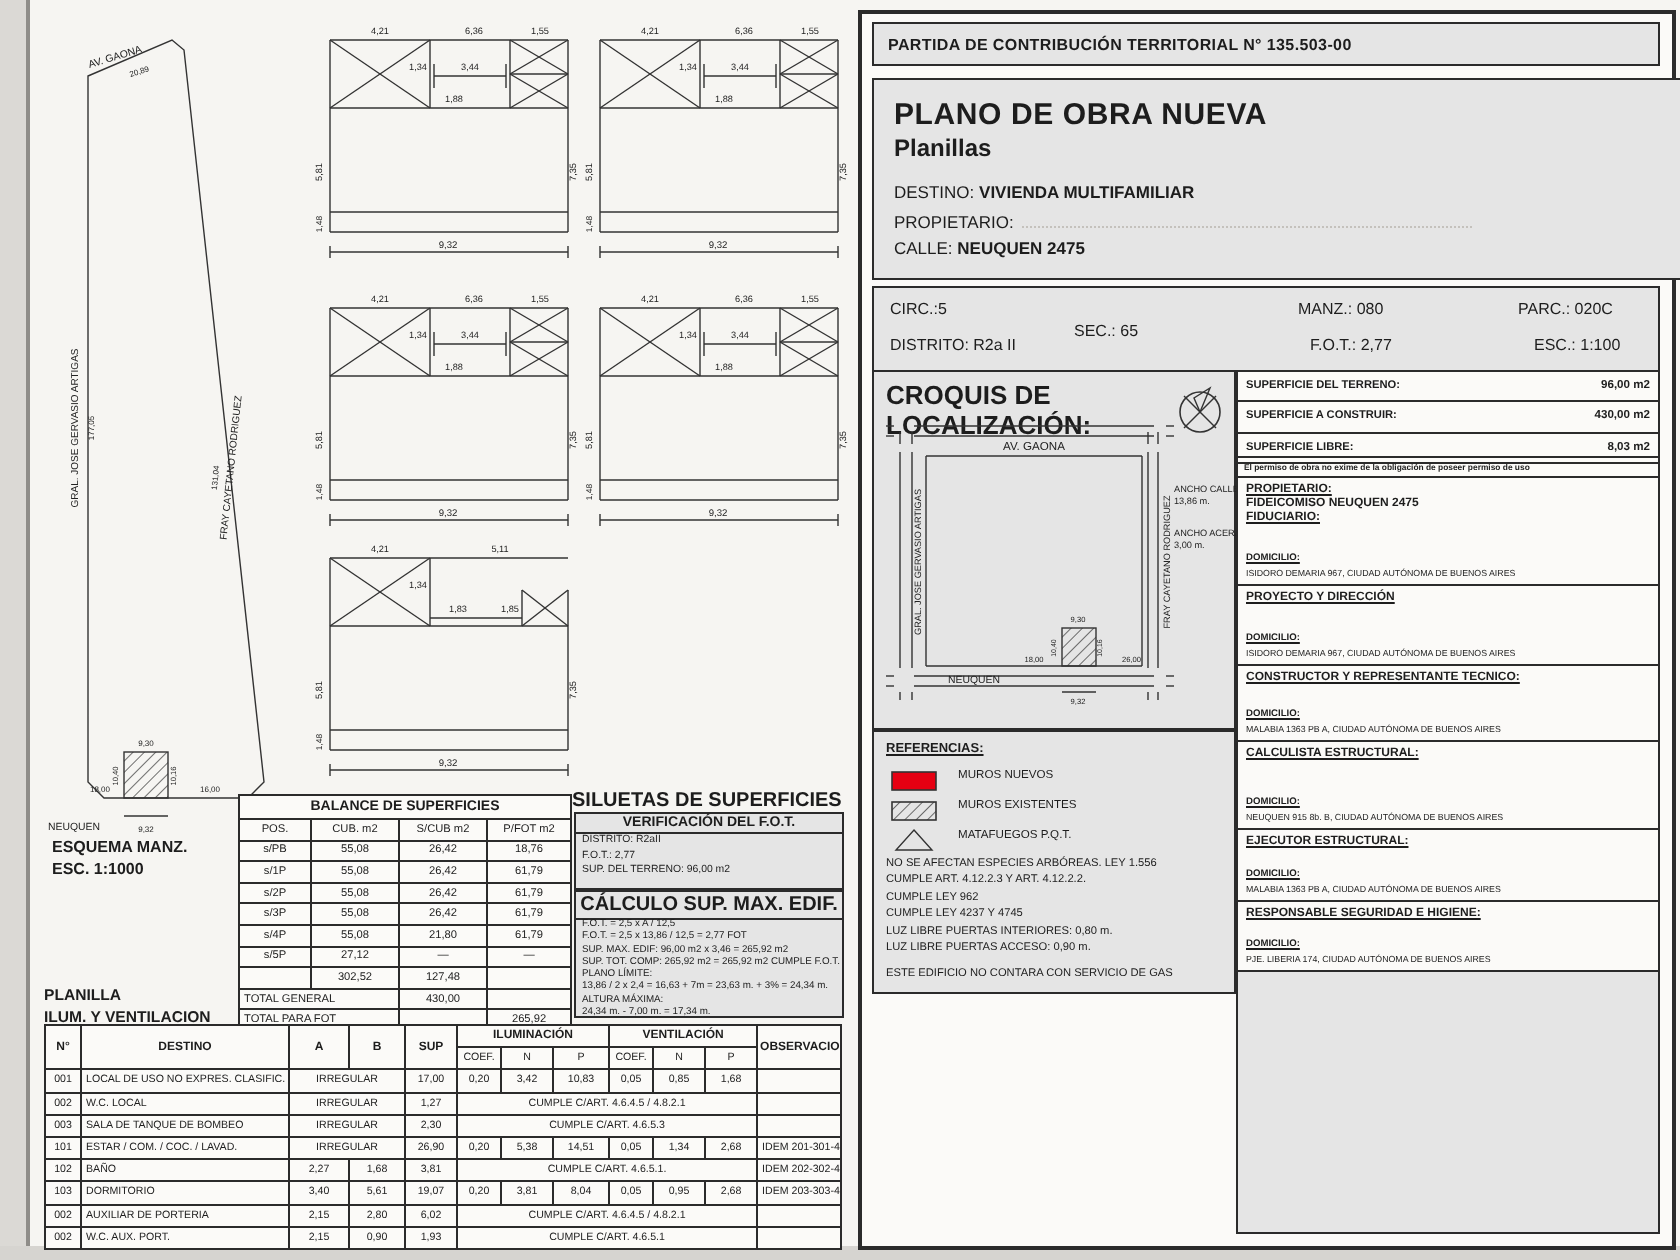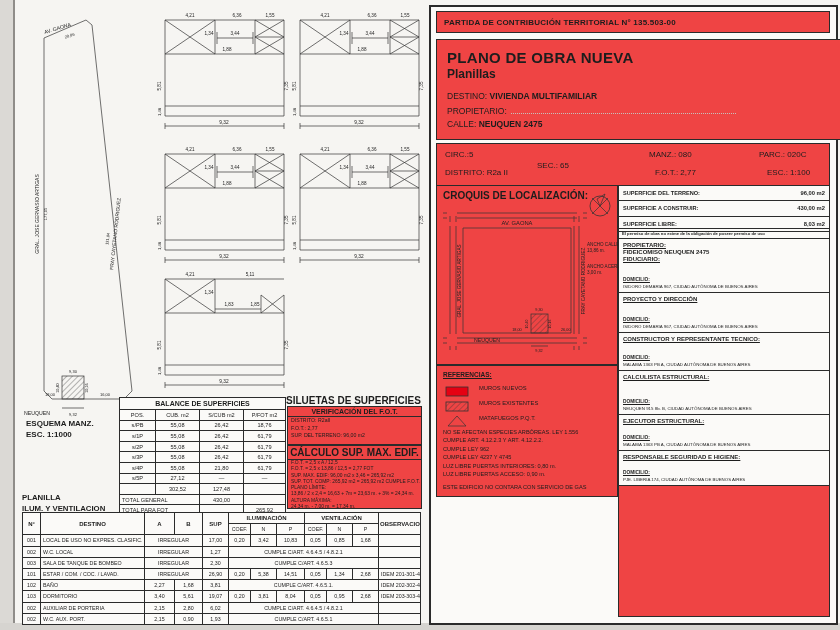--- a/index.html
+++ b/index.html
@@ -2,21 +2,21 @@
 <html><head>
 <meta charset="utf-8">
 <style>
   html,body{margin:0;padding:0;background:#c9c7c3;font-family:"Liberation Sans",sans-serif;}
   #sheet{position:relative;width:840px;height:630px;background:#f6f5f2;overflow:hidden;color:#1d1d1d;}
   .abs{position:absolute;}
   .scan-left{left:0;top:0;width:13px;height:630px;background:#dbd9d5;}
   .scan-edge{left:13px;top:0;width:2px;height:630px;background:#8f8d89;}
   .scan-bottom{left:0;top:623px;width:840px;height:7px;background:#d6d4d0;}
   .frame{border:2px solid #2b2b2b;background:#fbfaf8;}
-  .box{border:1.4px solid #2b2b2b;background:#ef4444;box-sizing:border-box;}
+  .box{border:1.4px solid #2b2b2b;background:#e5e5e5;box-sizing:border-box;}
   .thinbox{border:1px solid #2b2b2b;background:#fbfaf8;box-sizing:border-box;}
   .b{font-weight:bold;}
   .partida{font-size:8px;font-weight:bold;line-height:22px;padding-left:7px;letter-spacing:.2px;}
   .h1{font-size:15px;font-weight:bold;letter-spacing:.3px;}
   .h2{font-size:12px;font-weight:bold;}
   .ln{font-size:8.5px;}
   .cad{font-size:8px;white-space:nowrap;}
   .redact{display:inline-block;width:225px;border-bottom:1.5px dotted #c4c1bc;margin-left:4px;}
   table{border-collapse:collapse;table-layout:fixed;background:#fbfaf8;}
   td,th{border:0.9px solid #2b2b2b;font-size:5.5px;padding:0 1px;text-align:center;overflow:hidden;white-space:nowrap;font-weight:normal;}
@@ -497,21 +497,21 @@
       <div class="abs cad" style="left:8px;top:6px;">CIRC.:5</div>
       <div class="abs cad" style="left:100px;top:17px;">SEC.: 65</div>
       <div class="abs cad" style="left:212px;top:6px;">MANZ.: 080</div>
       <div class="abs cad" style="left:322px;top:6px;">PARC.: 020C</div>
       <div class="abs cad" style="left:8px;top:24px;">DISTRITO: R2a II</div>
       <div class="abs cad" style="left:218px;top:24px;">F.O.T.: 2,77</div>
       <div class="abs cad" style="left:330px;top:24px;">ESC.: 1:100</div>
     </div>
 
     <div class="abs box" style="left:5px;top:178px;width:182px;height:180px;">
-      <div class="abs b" style="left:6px;top:4px;font-size:10px;">CROQUIS DE LOCALIZACIÓN:</div>
+      <div class="abs b" style="left:6px;top:4px;font-size:13px;">CROQUIS DE LOCALIZACIÓN:</div>
       <div id="croquis-holder" class="abs" style="left:0;top:0;width:182px;height:180px;"><svg width="182" height="180" viewBox="0 0 182 180">
             <defs>
               <pattern id="h2" width="4" height="4" patternUnits="userSpaceOnUse" patternTransform="rotate(45)">
                 <line x1="0" y1="0" x2="0" y2="4" stroke="#555" stroke-width="0.8"></line>
               </pattern>
             </defs>
             <line x1="20" y1="27" x2="140" y2="27"></line>
             <line x1="20" y1="32" x2="140" y2="32"></line>
             <line x1="20" y1="152" x2="140" y2="152"></line>
             <line x1="20" y1="157" x2="140" y2="157"></line>

